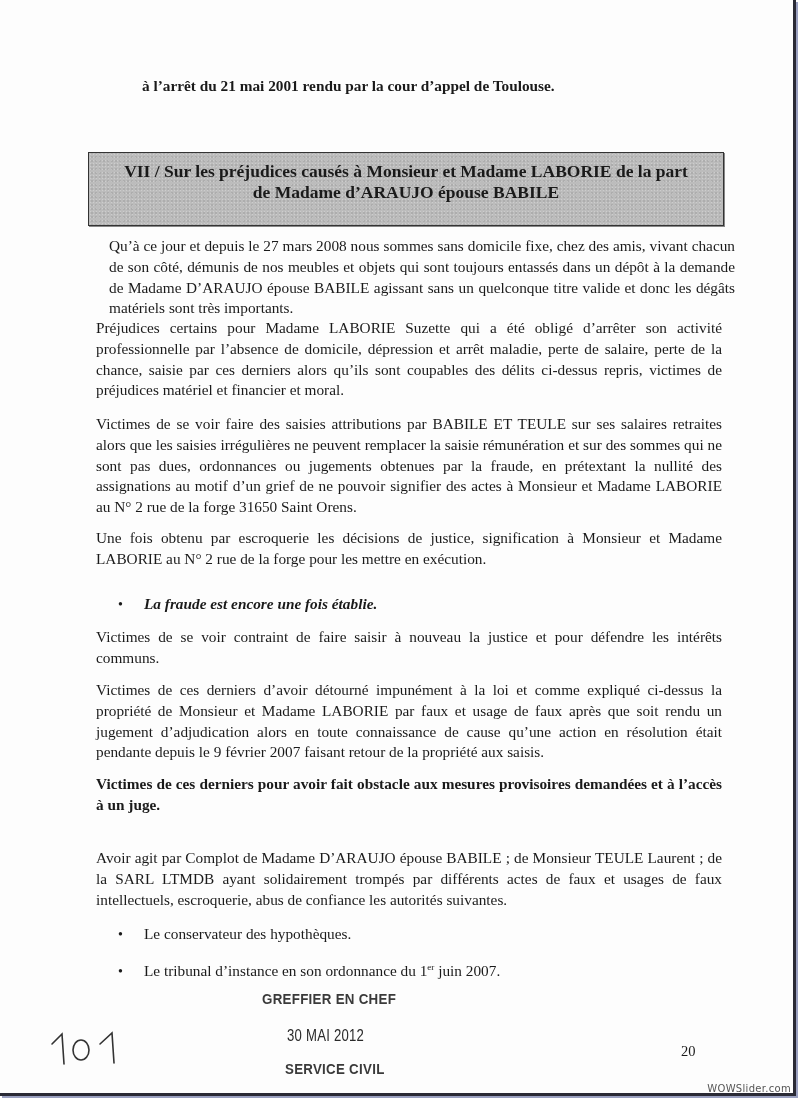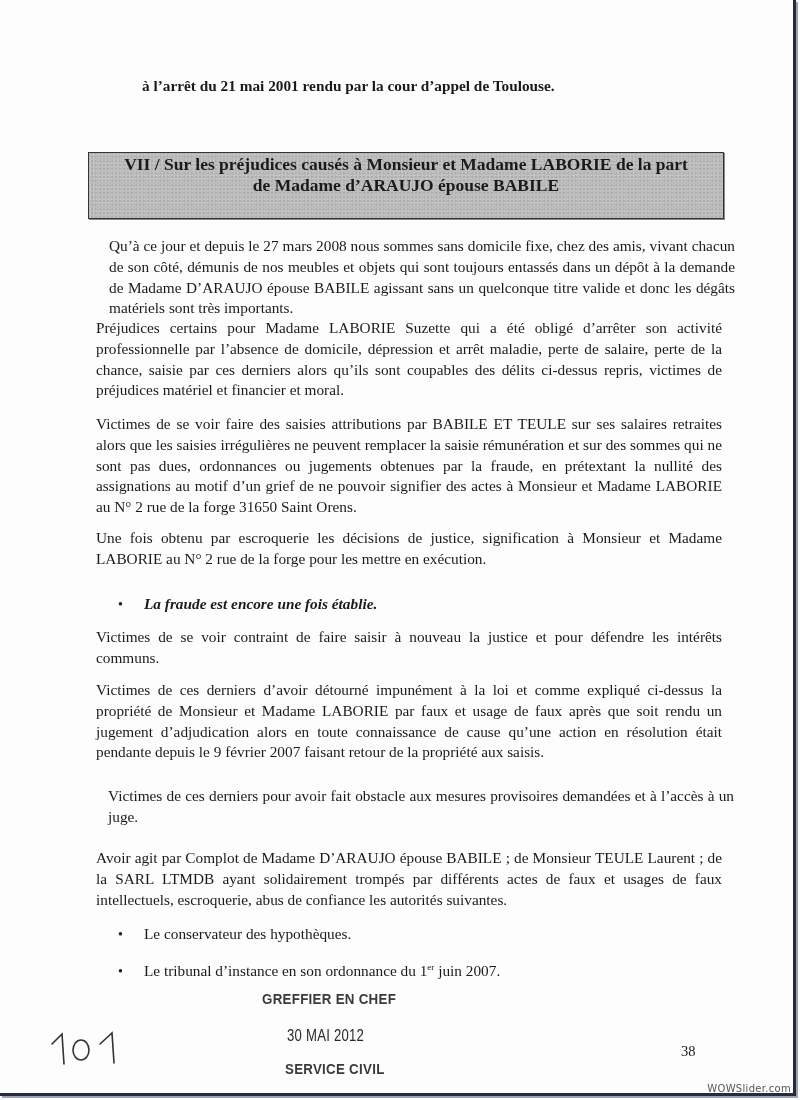--- a/index.html
+++ b/index.html
@@ -25,21 +25,21 @@
     border: 1.5px solid #333;
     background: #bcbcbc;
     background-image:
       radial-gradient(rgba(255,255,255,0.25) 1px, transparent 1px),
       radial-gradient(rgba(0,0,0,0.08) 1px, transparent 1px);
     background-size: 3px 3px, 4px 4px;
     background-position: 0 0, 1px 2px;
     box-shadow: 1px 1px 0 #888;
     text-align: center;
     font-weight: bold; font-size: 17.5px; line-height: 20.5px;
-    padding-top: 1px; box-sizing: content-box;
+    padding-top: 8px; box-sizing: content-box;
   }
   .heading-box div { white-space: nowrap; }
   .para {
     position: absolute; left: 96px; width: 626px;
     font-size: 15.3px; line-height: 20.8px;
     text-align: justify;
   }
   .bullet {
     position: absolute; left: 118px; width: 600px;
     font-size: 15.3px; line-height: 20px;
@@ -84,21 +84,21 @@
   <p class="para" style="top:414px; margin:0;">Victimes de se voir faire des saisies attributions par BABILE ET TEULE sur ses salaires retraites alors que les saisies irrégulières ne peuvent remplacer la saisie rémunération et sur des sommes qui ne sont pas dues, ordonnances ou jugements obtenues par la fraude, en prétextant la nullité des assignations au motif d’un grief de ne pouvoir signifier des actes à Monsieur et Madame LABORIE au N° 2 rue de la forge 31650 Saint Orens.</p>
   <p class="para" style="top:528px; margin:0;">Une fois obtenu par escroquerie les décisions de justice, signification à Monsieur et Madame LABORIE au N° 2 rue de la forge pour les mettre en exécution.</p>
 
   <div class="bullet em" style="top:594px;">
     <span class="dot">•</span>
     <span class="txt">La fraude est encore une fois établie.</span>
   </div>
 
   <p class="para" style="top:627px; margin:0;">Victimes de se voir contraint de faire saisir à nouveau la justice et pour défendre les intérêts communs.</p>
   <p class="para" style="top:680px; margin:0;">Victimes de ces derniers d’avoir détourné impunément à la loi et comme expliqué ci-dessus la propriété de Monsieur et Madame LABORIE par faux et usage de faux après que soit rendu un jugement d’adjudication alors en toute connaissance de cause qu’une action en résolution était pendante depuis le 9 février 2007 faisant retour de la propriété aux saisis.</p>
-  <p class="para" style="top:774px; margin:12px;">Victimes de ces derniers pour avoir fait obstacle aux mesures provisoires demandées et à l’accès à un juge.</p>
+  <p class="para" style="top:774px; margin:0;font-weight:bold;">Victimes de ces derniers pour avoir fait obstacle aux mesures provisoires demandées et à l’accès à un juge.</p>
   <p class="para" style="top:848px; margin:0;">Avoir agit par Complot de  Madame D’ARAUJO épouse BABILE ; de Monsieur TEULE Laurent ; de la SARL LTMDB  ayant solidairement trompés par différents actes de faux et usages de faux intellectuels, escroquerie, abus de confiance les autorités suivantes.</p>
 
   <div class="bullet" style="top:924px;">
     <span class="dot">•</span>
     <span class="txt">Le conservateur des hypothèques.</span>
   </div>
 
   <div class="bullet" style="top:961px;">
     <span class="dot">•</span>
     <span class="txt"><span>Le tribunal d’instance en son ordonnance du 1</span><sup>er</sup><span> juin 2007.</span></span>
@@ -110,16 +110,16 @@
 
   <svg class="handwritten" width="80" height="40" viewBox="0 0 80 40">
     <title>101</title>
     <g fill="none" stroke="#333" stroke-width="1.6" stroke-linecap="round">
       <path d="M4 14 L14 4 L16 34"></path>
       <ellipse cx="33" cy="20" rx="8" ry="10"></ellipse>
       <path d="M52 14 L64 3 L66 33"></path>
     </g>
   </svg>
 
-  <div class="page-number">38</div>
+  <div class="page-number">20</div>
 </div>
 
 <div class="watermark">WOWSlider.com</div>
 
 </body></html>

